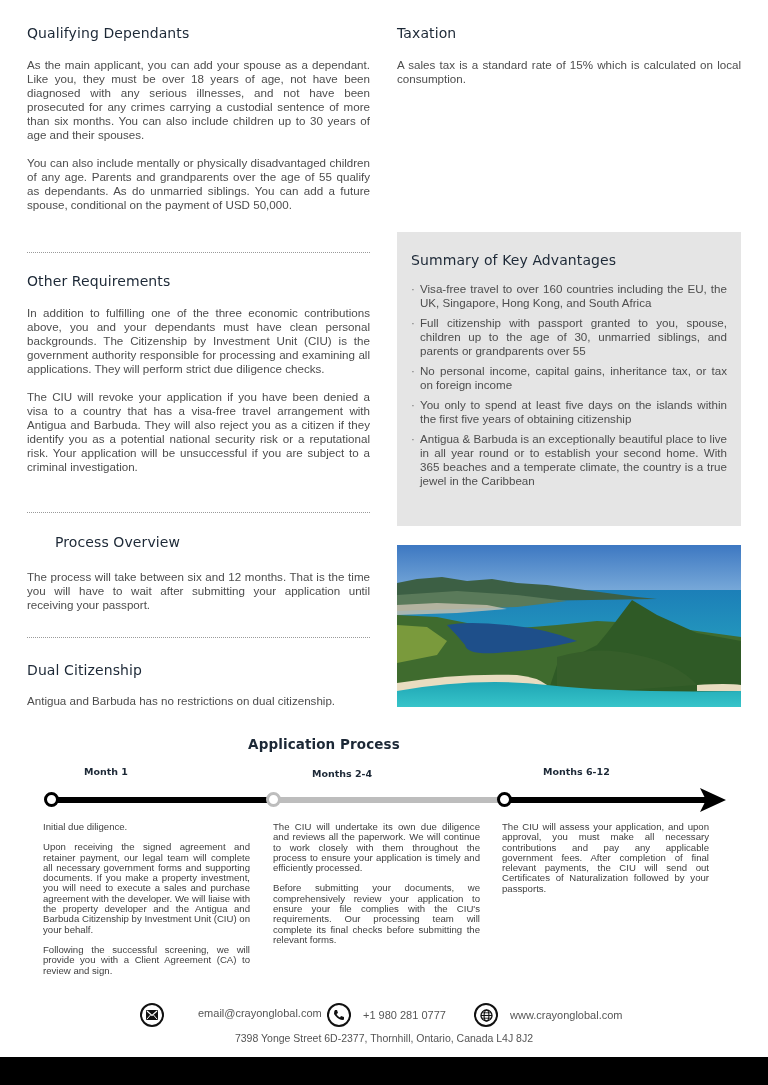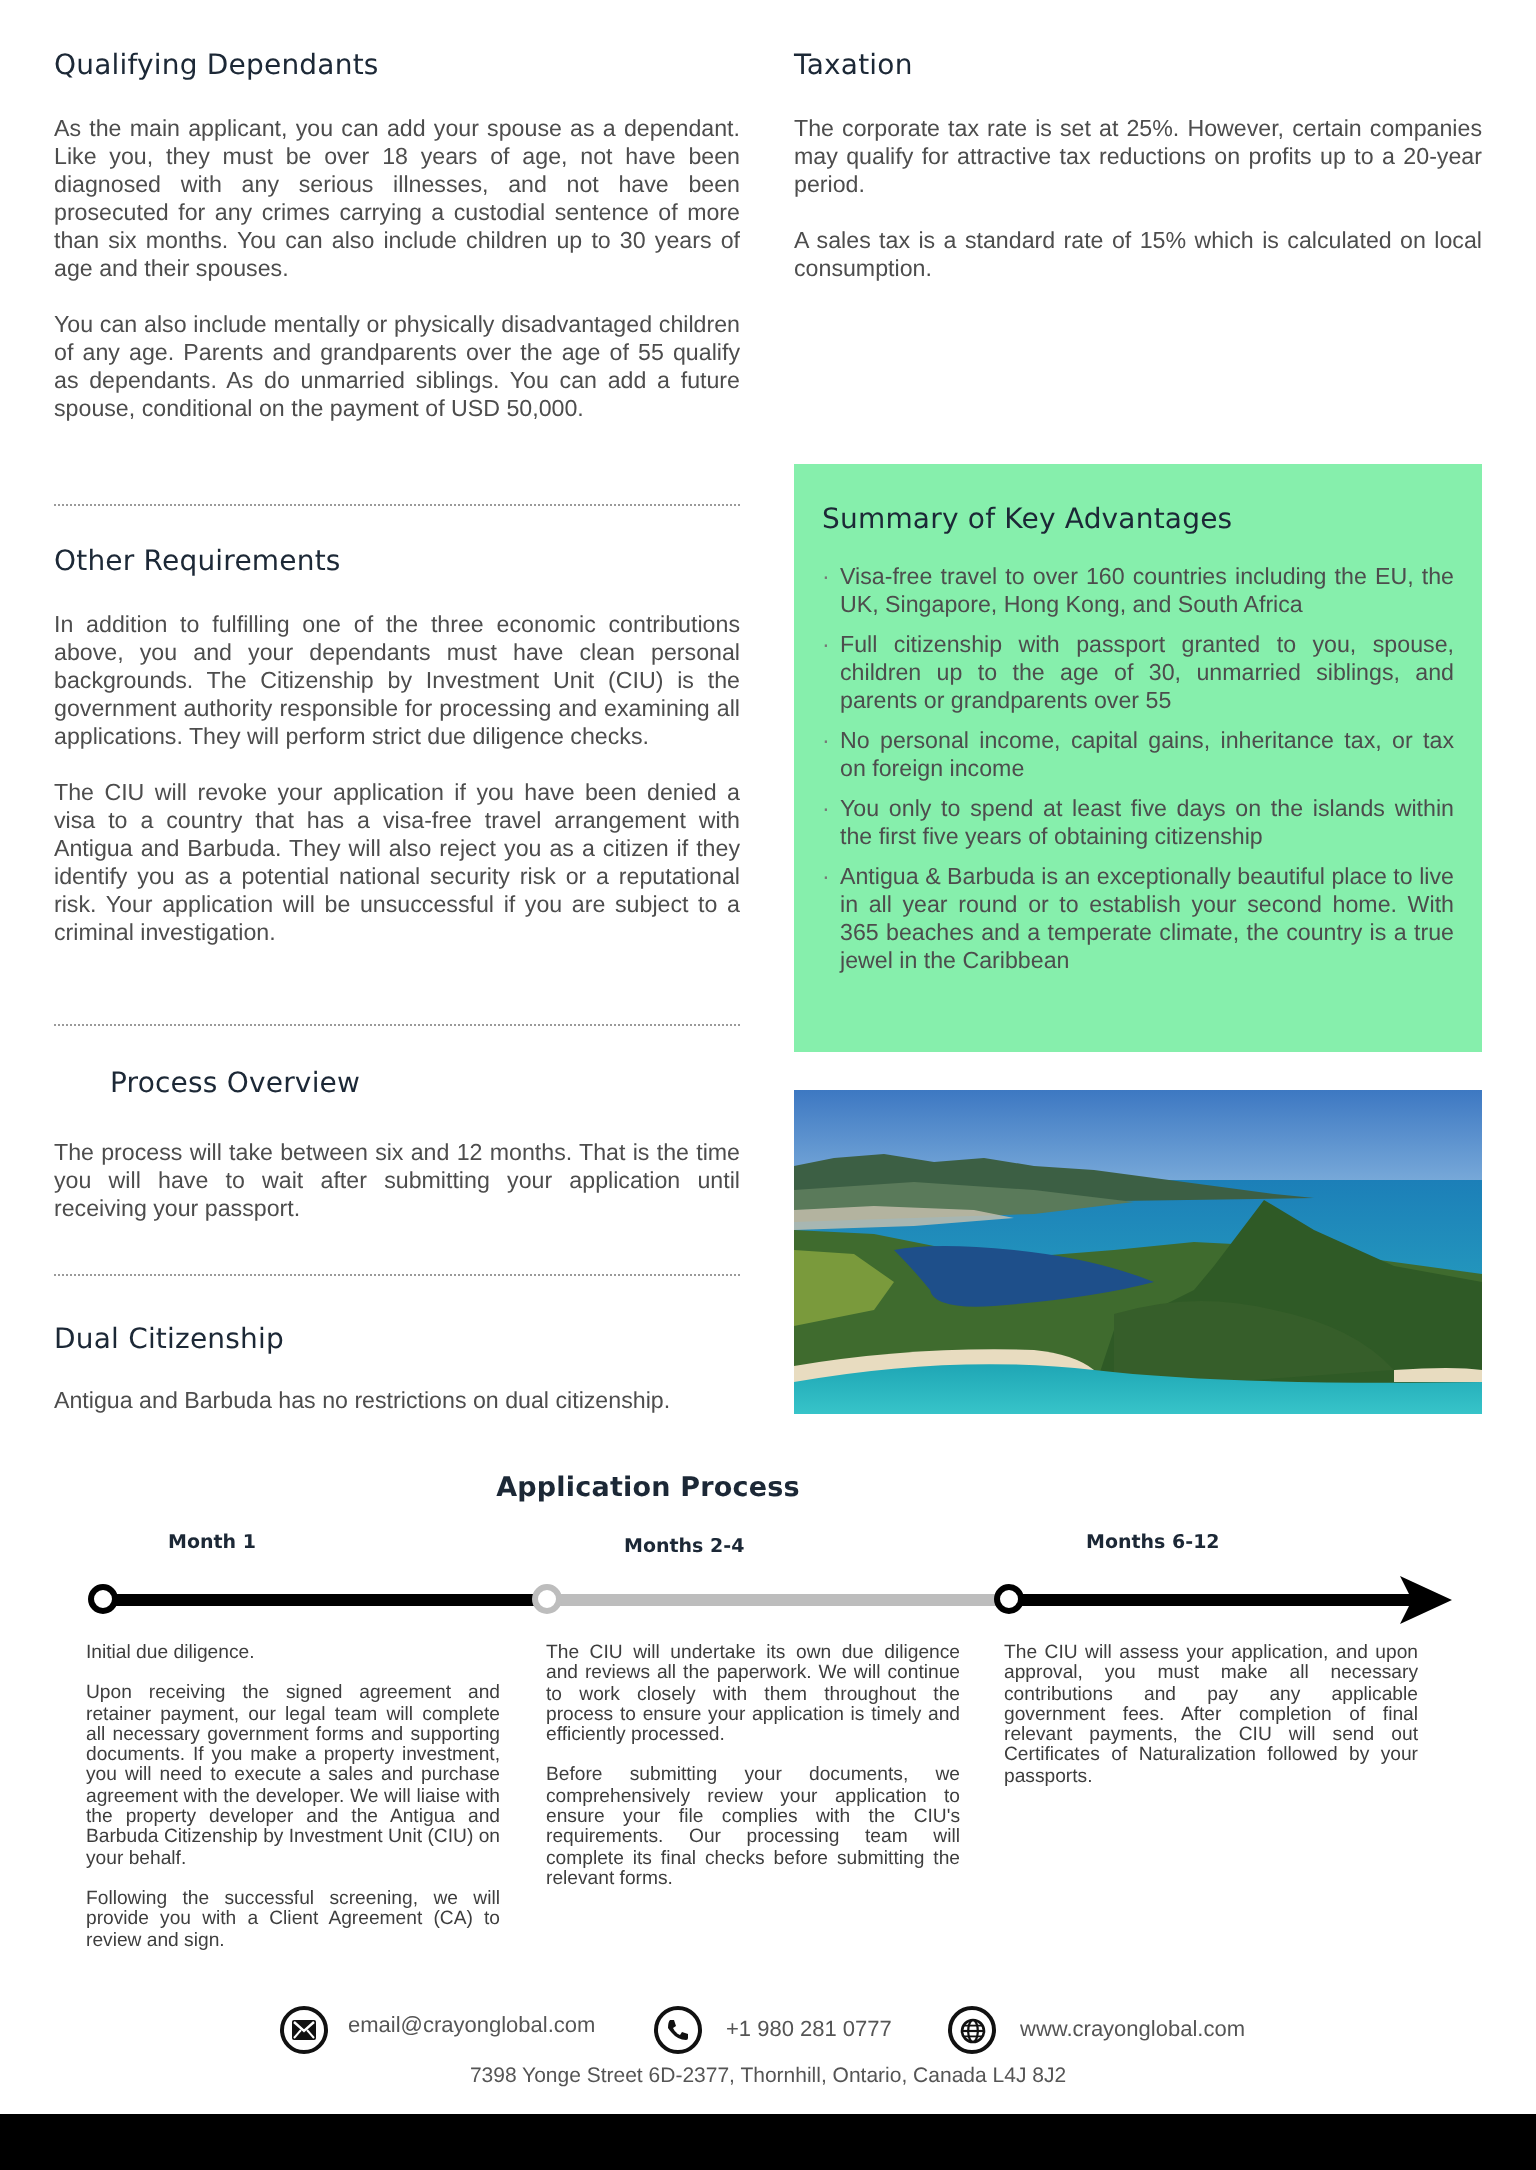--- a/index.html
+++ b/index.html
@@ -8,21 +8,21 @@
 
     .h2 { font-family: "DejaVu Sans", "Liberation Sans", sans-serif; font-weight: normal; color: #1c2836; font-size: 14px; letter-spacing: 0.1px; }
     .p { font-size: 11.6px; line-height: 14px; color: #4d4d4d; text-align: justify; }
     .p + .p { margin-top: 14px; }
 
     .col-left { position: absolute; left: 27px; width: 343px; }
     .col-right { position: absolute; left: 397px; width: 344px; }
 
     .divider { position: absolute; left: 27px; width: 343px; border-top: 1px dotted #9a9a9a; height: 0; }
 
-    .summary-box { position: absolute; left: 397px; top: 232px; width: 344px; height: 294px; background: #86efac; padding: 20px 14px 0 14px; }
+    .summary-box { position: absolute; left: 397px; top: 232px; width: 344px; height: 294px; background: #e5e5e5; padding: 20px 14px 0 14px; }
     .summary-box .h2 { margin-bottom: 14px; }
     .bullets { list-style: none; }
     .bullets li { position: relative; padding-left: 9px; font-size: 11.6px; line-height: 14px; color: #4d4d4d; text-align: justify; margin-bottom: 6px; }
     .bullets li .dot { position: absolute; left: 0; top: 0; color: #777; }
 
     .photo { position: absolute; left: 397px; top: 545px; width: 344px; height: 162px; overflow: hidden; }
     .photo svg { display: block; }
 
     .app-title { position: absolute; left: 0; width: 648px; top: 736px; text-align: center; }
     .app-title .h2 { font-size: 13.5px; font-weight: bold; }
@@ -78,21 +78,20 @@
 <section>
   <h2 class="h2 col-left" style="top:662px;">Dual Citizenship</h2>
   <div class="col-left" style="top:694px;">
     <p class="p" style="text-align:left;">Antigua and Barbuda has no restrictions on dual citizenship.</p>
   </div>
 </section>
 
 <section>
   <h2 class="h2 col-right" style="top:25px;">Taxation</h2>
   <div class="col-right" style="top:58px;">
-    <p class="p">The corporate tax rate is set at 25%. However, certain companies may qualify for attractive tax reductions on profits up to a 20-year period.</p>
     <p class="p">A sales tax is a standard rate of 15% which is calculated on local consumption.</p>
   </div>
 </section>
 
 <aside class="summary-box">
   <h2 class="h2">Summary of Key Advantages</h2>
   <ul class="bullets">
     <li><span class="dot">·</span><span>Visa-free travel to over 160 countries including the EU, the UK, Singapore, Hong Kong, and South Africa</span></li>
     <li><span class="dot">·</span><span>Full citizenship with passport granted to you, spouse, children up to the age of 30, unmarried siblings, and parents or grandparents over 55</span></li>
     <li><span class="dot">·</span><span>No personal income, capital gains, inheritance tax, or tax on foreign income</span></li>
@@ -168,21 +167,21 @@
 </div>
 <div class="step-col" style="left:273px;">
   <p class="p">The CIU will undertake its own due diligence and reviews all the paperwork. We will continue to work closely with them throughout the process to ensure your application is timely and efficiently processed.</p>
   <p class="p">Before submitting your documents, we comprehensively review your application to ensure your file complies with the CIU's requirements. Our processing team will complete its final checks before submitting the relevant forms.</p>
 </div>
 <div class="step-col" style="left:502px;">
   <p class="p">The CIU will assess your application, and upon approval, you must make all necessary contributions and pay any applicable government fees. After completion of final relevant payments, the CIU will send out Certificates of Naturalization followed by your passports.</p>
 </div>
 
 <footer class="footer">
-  <a class="f-item" style="left:140px;">
+  <a class="f-item" style="left:140px;gap:24px;">
     <span class="f-icon">
       <svg width="12" height="10" viewBox="0 0 12 10">
           <rect x="0" y="0" width="12" height="10" rx="1" fill="#111"></rect>
           <path d="M1 1 L6 5.5 L11 1" stroke="#fff" stroke-width="1.2" fill="none"></path>
           <path d="M1 9 L4.5 5 M11 9 L7.5 5" stroke="#fff" stroke-width="1" fill="none"></path>
         </svg>
     </span>
     <span class="f-text" style="margin-top:-4px;">email@crayonglobal.com</span>
   </a>
   <a class="f-item" style="left:327px;">

